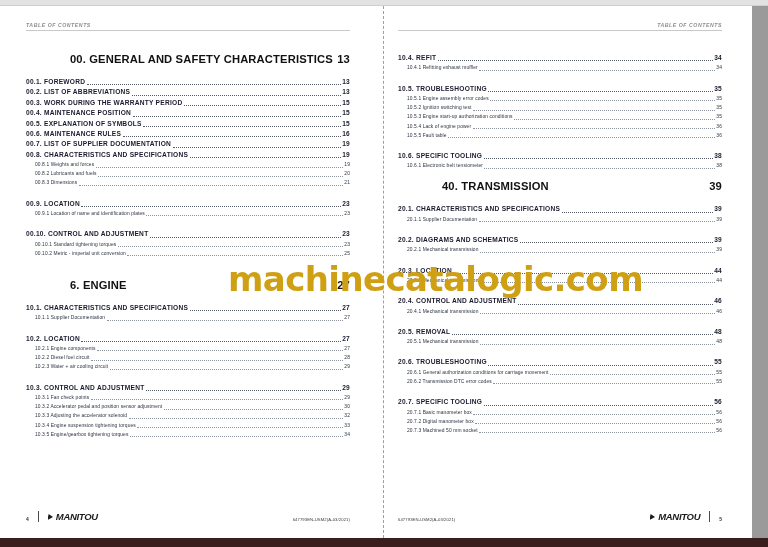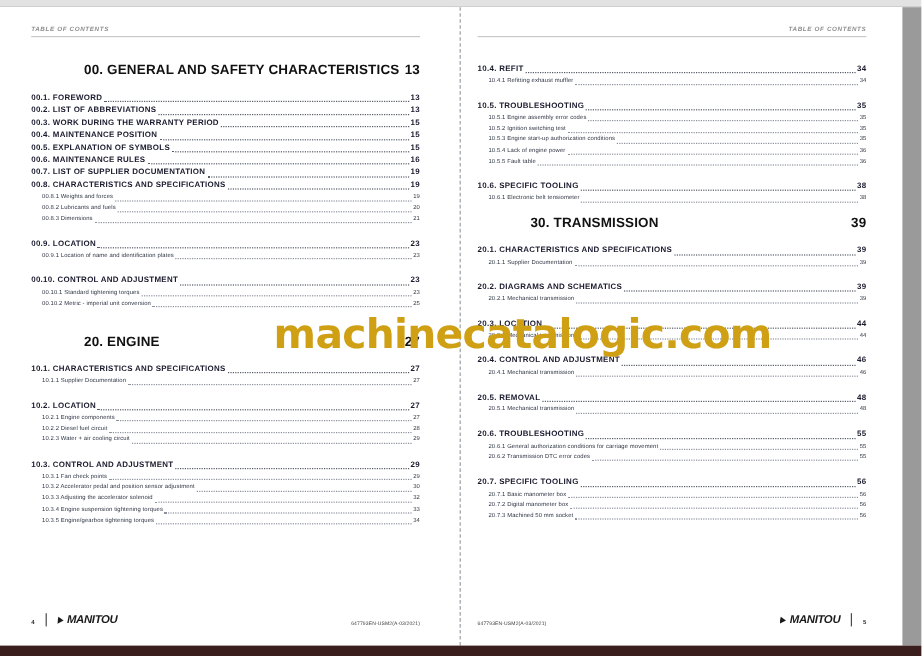--- a/index.html
+++ b/index.html
@@ -284,21 +284,21 @@
               <span class="dots"></span>
               <span class="pg">23</span>
             </div>
             <div class="lvl2">
               <span class="txt">00.10.2 Metric - imperial unit conversion</span>
               <span class="dots"></span>
               <span class="pg">25</span>
             </div>
             <div class="gap-lg"></div>
             <div class="chapter">
-              <span class="ch-title">20. ENGINE</span>
+              <span class="ch-title">6. ENGINE</span>
               <span class="ch-page">27</span>
             </div>
             <div class="lvl1">
               <span class="txt">10.1. CHARACTERISTICS AND SPECIFICATIONS</span>
               <span class="dots"></span>
               <span class="pg">27</span>
             </div>
             <div class="lvl2">
               <span class="txt">10.1.1 Supplier Documentation</span>
               <span class="dots"></span>
@@ -421,21 +421,21 @@
               <span class="dots"></span>
               <span class="pg">38</span>
             </div>
             <div class="lvl2">
               <span class="txt">10.6.1 Electronic belt tensiometer</span>
               <span class="dots"></span>
               <span class="pg">38</span>
             </div>
             <div class="gap-sm"></div>
             <div class="chapter">
-              <span class="ch-title">30. TRANSMISSION</span>
+              <span class="ch-title">40. TRANSMISSION</span>
               <span class="ch-page">39</span>
             </div>
             <div class="lvl1">
               <span class="txt">20.1. CHARACTERISTICS AND SPECIFICATIONS</span>
               <span class="dots"></span>
               <span class="pg">39</span>
             </div>
             <div class="lvl2">
               <span class="txt">20.1.1 Supplier Documentation</span>
               <span class="dots"></span>

